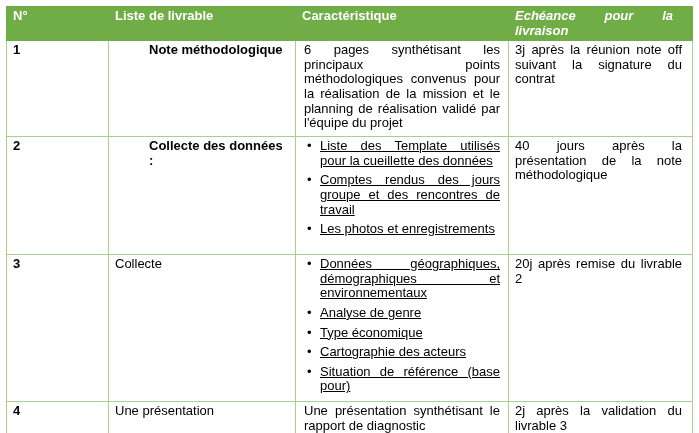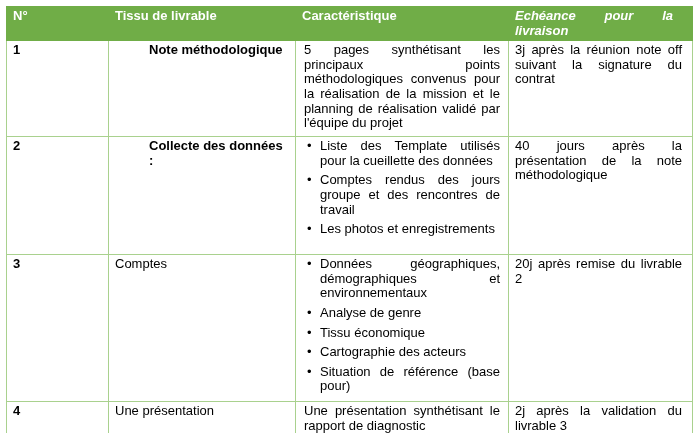--- a/index.html
+++ b/index.html
@@ -69,20 +69,21 @@
   }
   ul.blist {
     margin: 0;
     padding: 0 0 0 16px;
     list-style: none;
   }
   ul.blist li {
     position: relative;
     margin: 0 0 5px 0;
     text-align: justify;
+    text-decoration: underline;
   }
   ul.blist li:last-child { margin-bottom: 0; }
   ul.blist li::before {
     content: "\2022";
     position: absolute;
     left: -13px;
     top: 0;
   }
 </style>
 </head>
@@ -92,57 +93,57 @@
   <table class="deliverables">
     <colgroup>
       <col class="c1">
         <col class="c2">
         <col class="c3">
         <col class="c4">
     </colgroup>
     <thead>
       <tr>
         <th>N°</th>
-        <th>Tissu de livrable</th>
+        <th>Liste de livrable</th>
         <th>Caractéristique</th>
         <th>
           <div class="ech-head">Echéance pour la livraison</div>
         </th>
       </tr>
     </thead>
     <tbody>
 
       <tr class="r1">
         <td class="c-num">1</td>
         <td class="c-type bold">Note méthodologique</td>
-        <td class="c-char">5 pages synthétisant les principaux points méthodologiques convenus pour la réalisation de la mission et le planning de réalisation validé par l'équipe du projet</td>
+        <td class="c-char">6 pages synthétisant les principaux points méthodologiques convenus pour la réalisation de la mission et le planning de réalisation validé par l'équipe du projet</td>
         <td class="c-ech">3j après la réunion note off suivant la signature du contrat</td>
       </tr>
 
       <tr class="r2">
         <td class="c-num">2</td>
         <td class="c-type bold">Collecte des données :</td>
         <td class="c-char">
           <ul class="blist">
             <li>Liste des Template utilisés pour la cueillette des données</li>
             <li>Comptes rendus des jours groupe et des rencontres de travail</li>
             <li>Les photos et enregistrements</li>
           </ul>
         </td>
         <td class="c-ech">40 jours après la présentation de la note méthodologique</td>
       </tr>
 
       <tr class="r3">
         <td class="c-num">3</td>
-        <td class="c-type">Comptes</td>
+        <td class="c-type">Collecte</td>
         <td class="c-char">
           <ul class="blist">
             <li>Données géographiques, démographiques et environnementaux</li>
             <li>Analyse de genre</li>
-            <li>Tissu économique</li>
+            <li>Type économique</li>
             <li>Cartographie des acteurs</li>
             <li>Situation de référence (base pour)</li>
           </ul>
         </td>
         <td class="c-ech">20j après remise du livrable 2</td>
       </tr>
 
       <tr class="r4">
         <td class="c-num">4</td>
         <td class="c-type">Une présentation</td>

